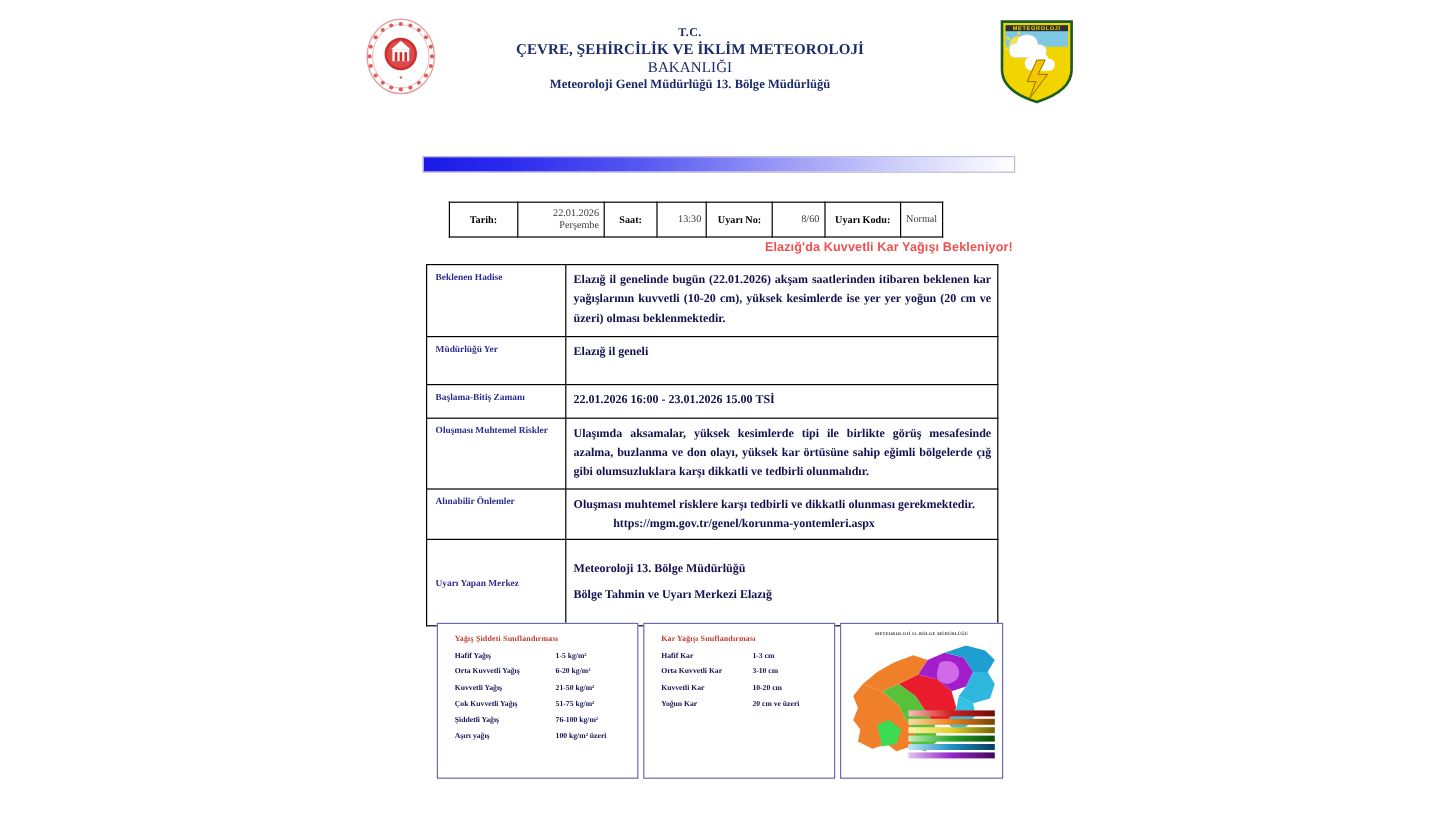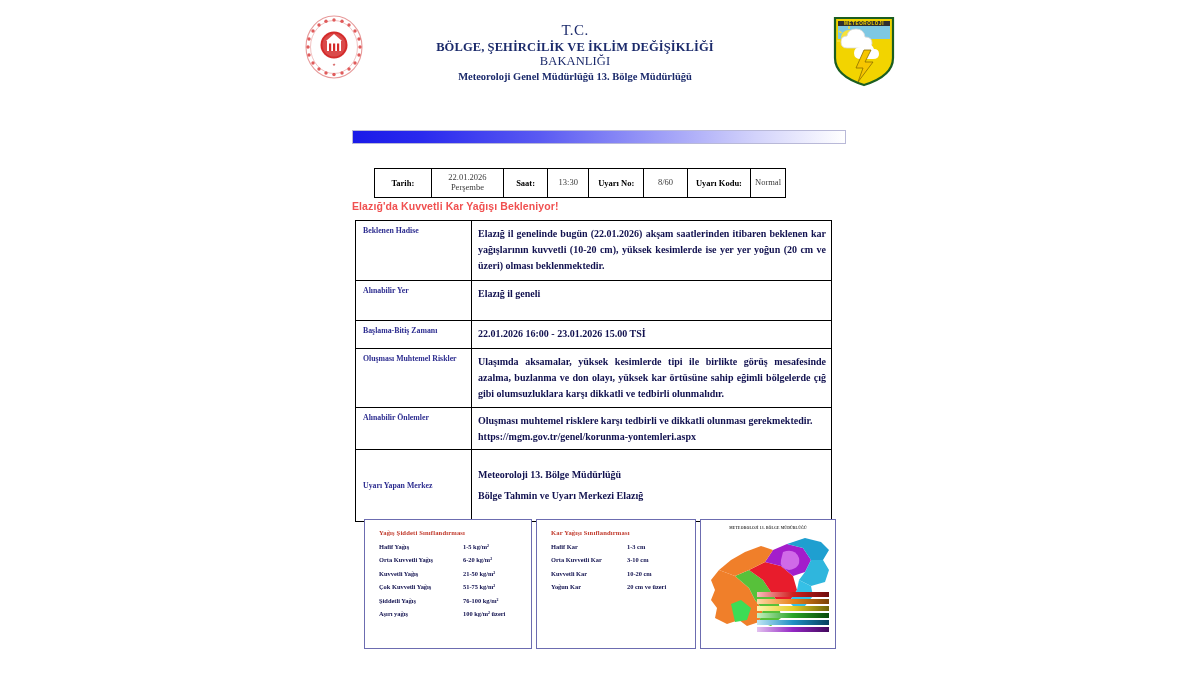--- a/index.html
+++ b/index.html
@@ -19,21 +19,21 @@
     display:flex;align-items:flex-start;justify-content:center;
   }
   .hdr-inner{display:flex;align-items:flex-start;gap:0;}
   .emblem{
     width:62px;height:66px;margin-top:6px;flex:0 0 auto;position:relative;
   }
   .hdr-titles{
     width:420px;text-align:center;margin-top:14px;
     line-height:1.18;
   }
-  .hdr-tc{font-size:15px;font-weight:normal;color:#1b2a6b;letter-spacing:.4px;}
+  .hdr-tc{font-size:10px;font-weight:bold;color:#1b2a6b;letter-spacing:.4px;}
   .hdr-l1{font-size:12.5px;font-weight:bold;color:#1b2a6b;letter-spacing:.1px;}
   .hdr-l2{font-size:12.5px;font-weight:normal;color:#1b2a6b;letter-spacing:.1px;}
   .hdr-l3{font-size:10.5px;font-weight:bold;color:#1b2a6b;margin-top:2px;}
   .shield-wrap{width:66px;height:74px;margin-top:6px;margin-left:46px;flex:0 0 auto;}
 
   
   .gradbar{
     position:absolute;left:352px;top:130px;width:492px;height:12px;
     background:linear-gradient(to right,#1a1ae8 0%,#2a2aee 14%,#5a5af2 38%,#9d9df7 62%,#d3d3fb 82%,#ffffff 100%);
     border:1px solid #b9b9d8;
@@ -52,25 +52,25 @@
     border:1.6px solid #000;
   }
   .info-table td{
     border:1px solid #000;
     padding:2px 4px;
     font-size:8.5px;
     vertical-align:middle;
     height:24px;
   }
   .lbl{font-weight:bold;text-align:center;color:#000;}
-  .val{text-align:center;color:#3a3a3a;font-size:8px;line-height:1.15;}
+  .val{text-align:right;color:#3a3a3a;font-size:8px;line-height:1.15;}
 
   
   .headline{
-    position:absolute;left:352px;top:200px;width:492px;text-align:left;
+    position:absolute;left:352px;top:200px;width:492px;text-align:right;
     font-family:"Liberation Sans",sans-serif;
     font-size:10.5px;font-weight:bold;color:#f05050;letter-spacing:.1px;
   }
 
   
   .main-table{
     position:absolute;left:355px;top:220px;width:477px;
     border:1.8px solid #000;
   }
   .main-table td{border:1px solid #000;vertical-align:top;}
@@ -80,21 +80,21 @@
     padding:5px 5px 4px 7px;line-height:1.35;
   }
   .main-table td.v{
     font-size:10px;font-weight:bold;color:#11114f;
     padding:5px 5px 4px 6px;line-height:1.62;text-align:justify;
   }
   .main-table td.v.tight{line-height:1.5;}
   .main-table tr.thick td{border-top:1.8px solid #000;margin-top:25px;}
   .center-v{text-align:right;line-height:2.1 !important;
             padding-top:14px !important;padding-bottom:14px !important;}
-  .url{display:block;}
+  .url{display:block;margin-left:33px;}
 
   
   .legend-strip{
     position:absolute;left:364px;top:519px;width:472px;height:130px;
     display:flex;
   }
   .lg-box{
     border:1px solid #6c6cb0;background:#fff;position:relative;
     box-sizing:border-box;
   }
@@ -172,21 +172,21 @@
             <rect x="26" y="29.5" width="2.2" height="7.5"></rect>
             <rect x="30" y="29.5" width="2.2" height="7.5"></rect>
             <rect x="34" y="29.5" width="2.2" height="7.5"></rect>
           </g>
           <text x="31" y="52" font-size="4" fill="#d04f4f" text-anchor="middle" font-family="Liberation Serif, serif">★</text>
         </svg>
       </div>
 
       <div class="hdr-titles">
         <div class="hdr-tc">T.C.</div>
-        <div class="hdr-l1">BÖLGE, ŞEHİRCİLİK VE İKLİM DEĞİŞİKLİĞİ</div>
+        <div class="hdr-l1">ÇEVRE, ŞEHİRCİLİK VE İKLİM METEOROLOJİ</div>
         <div class="hdr-l2">BAKANLIĞI</div>
         <div class="hdr-l3">Meteoroloji Genel Müdürlüğü 13. Bölge Müdürlüğü</div>
       </div>
 
       <div class="shield-wrap">
         <svg viewBox="0 0 66 74" width="66" height="74">
           <path d="M4 4 H62 V44 Q62 62 33 71 Q4 62 4 44 Z" fill="#f2d400" stroke="#1b5e20" stroke-width="2.2"></path>
           <path d="M7 7 H59 V25 H7 Z" fill="#7ec8e3"></path>
           <rect x="7" y="7" width="52" height="5" fill="#2f2f2f"></rect>
           <text x="33" y="11.4" font-size="4.6" fill="#f2d400" text-anchor="middle" font-family="Liberation Sans, sans-serif" font-weight="bold" letter-spacing="0.6">METEOROLOJİ</text>
@@ -226,21 +226,21 @@
 
   <div class="headline">Elazığ'da Kuvvetli Kar Yağışı Bekleniyor!</div>
 
   <table class="main-table">
     <tbody>
         <tr>
       <td class="k" style="height:50px">Beklenen Hadise</td>
       <td class="v">Elazığ il genelinde bugün (22.01.2026) akşam saatlerinden itibaren beklenen kar yağışlarının kuvvetli (10-20 cm), yüksek kesimlerde ise yer yer yoğun (20 cm ve üzeri) olması beklenmektedir.</td>
     </tr>
     <tr>
-      <td class="k" style="height:30px">Alınabilir Yer</td>
+      <td class="k" style="height:30px">Müdürlüğü Yer</td>
       <td class="v">Elazığ il geneli</td>
     </tr>
     <tr class="thick">
       <td class="k" style="height:18px">Başlama-Bitiş Zamanı</td>
       <td class="v tight">22.01.2026 16:00 - 23.01.2026 15.00 TSİ</td>
     </tr>
     <tr>
       <td class="k" style="height:38px">Oluşması Muhtemel Riskler</td>
       <td class="v">Ulaşımda aksamalar, yüksek kesimlerde tipi ile birlikte görüş mesafesinde azalma, buzlanma ve don olayı, yüksek kar örtüsüne sahip eğimli bölgelerde çığ gibi olumsuzluklara karşı dikkatli ve tedbirli olunmalıdır.</td>
     </tr>

